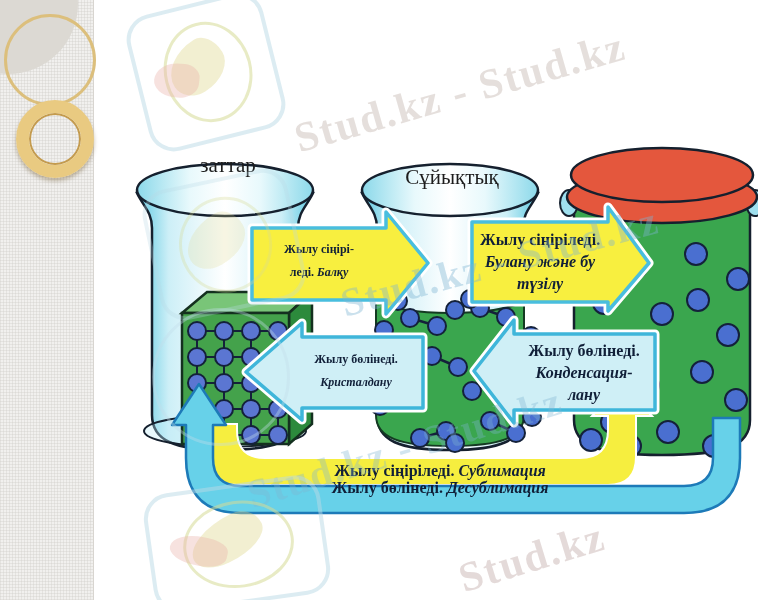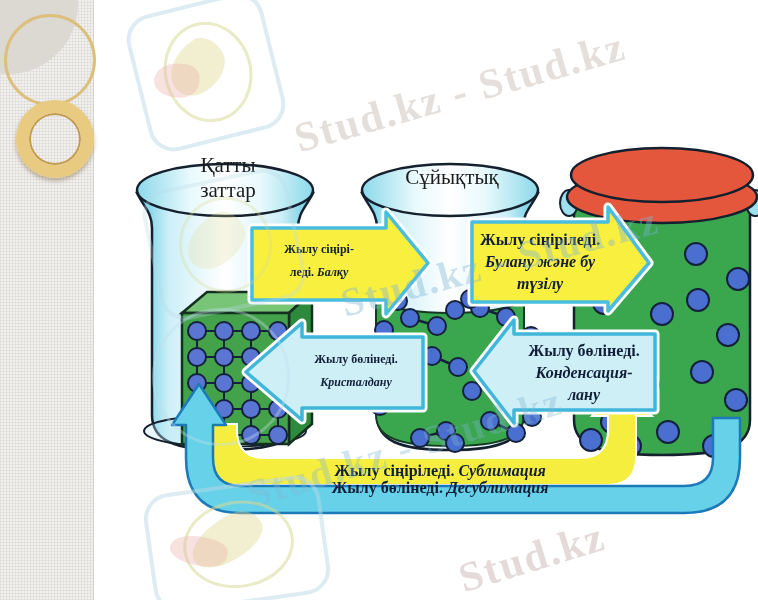--- a/index.html
+++ b/index.html
@@ -223,21 +223,20 @@
       <polygon points="472,222 608,222 608,207 649,263 608,311 608,302 472,302" fill="none" stroke="#ffffff" stroke-width="9"></polygon>
       <polygon points="472,222 608,222 608,207 649,263 608,311 608,302 472,302" fill="#f8ef3f" stroke="#49bede" stroke-width="3.5"></polygon>
       <polygon points="423,337 302,337 302,323 246,372 302,420 302,408 423,408" fill="none" stroke="#ffffff" stroke-width="9"></polygon>
       <polygon points="423,337 302,337 302,323 246,372 302,420 302,408 423,408" fill="#cfeff6" stroke="#3fb6da" stroke-width="3.5"></polygon>
       <polygon points="655,334 514,334 514,320 474,371 514,423 514,410 655,410" fill="none" stroke="#ffffff" stroke-width="9"></polygon>
       <polygon points="655,334 514,334 514,320 474,371 514,423 514,410 655,410" fill="#cfeff6" stroke="#3fb6da" stroke-width="3.5"></polygon>
     </g>
   </svg>
 
   <div class="txt beaker-label" style="left:158px;top:153px;width:140px;">
-    <div>Қатты</div>
     <div>заттар</div>
   </div>
   <div class="txt beaker-label" style="left:378px;top:165px;width:148px;">
     <div>Сұйықтық</div>
   </div>
 
   <div class="txt arrow-label" style="left:252px;top:238px;width:134px;">
     <div>Жылу сіңірі-</div>
     <div><span>леді. </span><span class="em">Балқу</span></div>
   </div>

